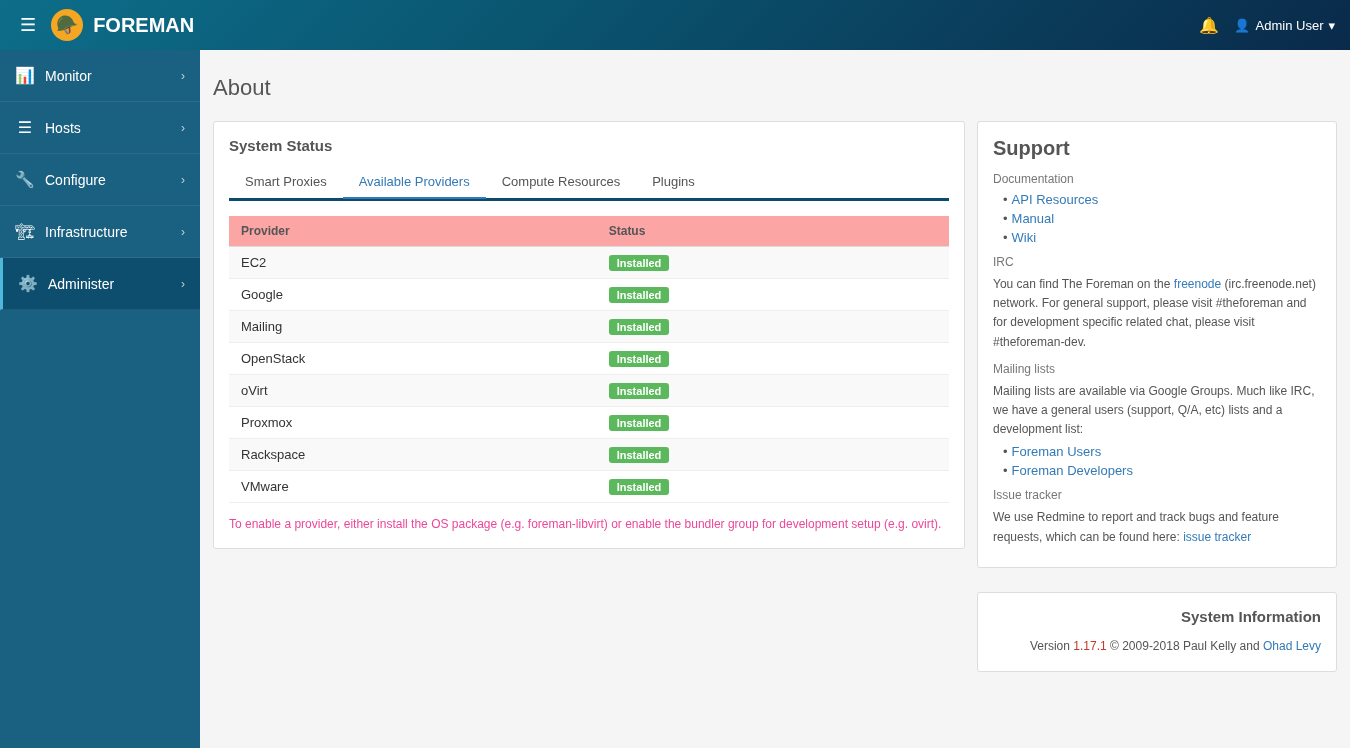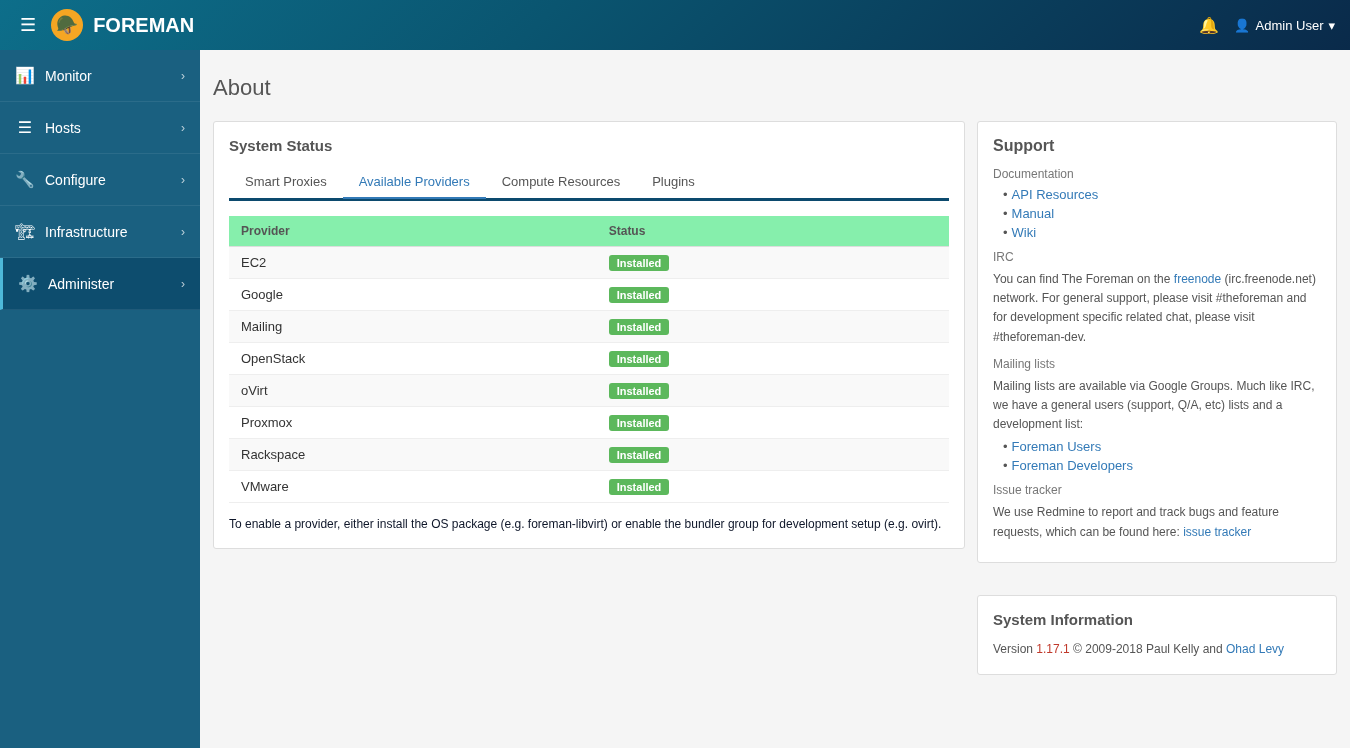--- a/index.html
+++ b/index.html
@@ -159,21 +159,21 @@
       border-bottom: 2px solid #337ab7;
       font-weight: 500;
     }
 
     
     .provider-table {
       width: 100%;
       border-collapse: collapse;
     }
     .provider-table th {
-      background: #86efac;
+      background: #fca5a5;
       padding: 8px 12px;
       text-align: left;
       font-weight: 600;
       font-size: 12px;
       color: #555;
       border-bottom: 1px solid #ddd;
     }
     .provider-table td {
       padding: 8px 12px;
       border-bottom: 1px solid #eee;
@@ -190,28 +190,28 @@
       background: #5cb85c;
       color: white;
       padding: 2px 8px;
       border-radius: 3px;
       font-size: 11px;
       font-weight: 600;
     }
 
     .note-text {
       font-size: 12px;
-      color: #0f172a;
+      color: #ec4899;
       margin-top: 12px;
       line-height: 1.5;
     }
 
     
     .support-panel .panel-heading {
-      font-size: 16px;
+      font-size: 20px;
     }
 
     .support-section-title {
       font-size: 12px;
       color: #777;
       margin: 10px 0 6px;
     }
     .support-list {
       list-style: none;
       padding-left: 10px;
@@ -234,21 +234,22 @@
 
     .support-text {
       font-size: 12px;
       color: #555;
       line-height: 1.6;
       margin: 5px 0;
     }
 
     
     .system-info-panel {
-      margin-top: 12px;
+      margin-top: 4px;
+      text-align: right;
     }
     .system-info-text {
       font-size: 12px;
       color: #555;
       line-height: 1.6;
     }
     .version-link {
       color: #c0392b;
       text-decoration: none;
     }

